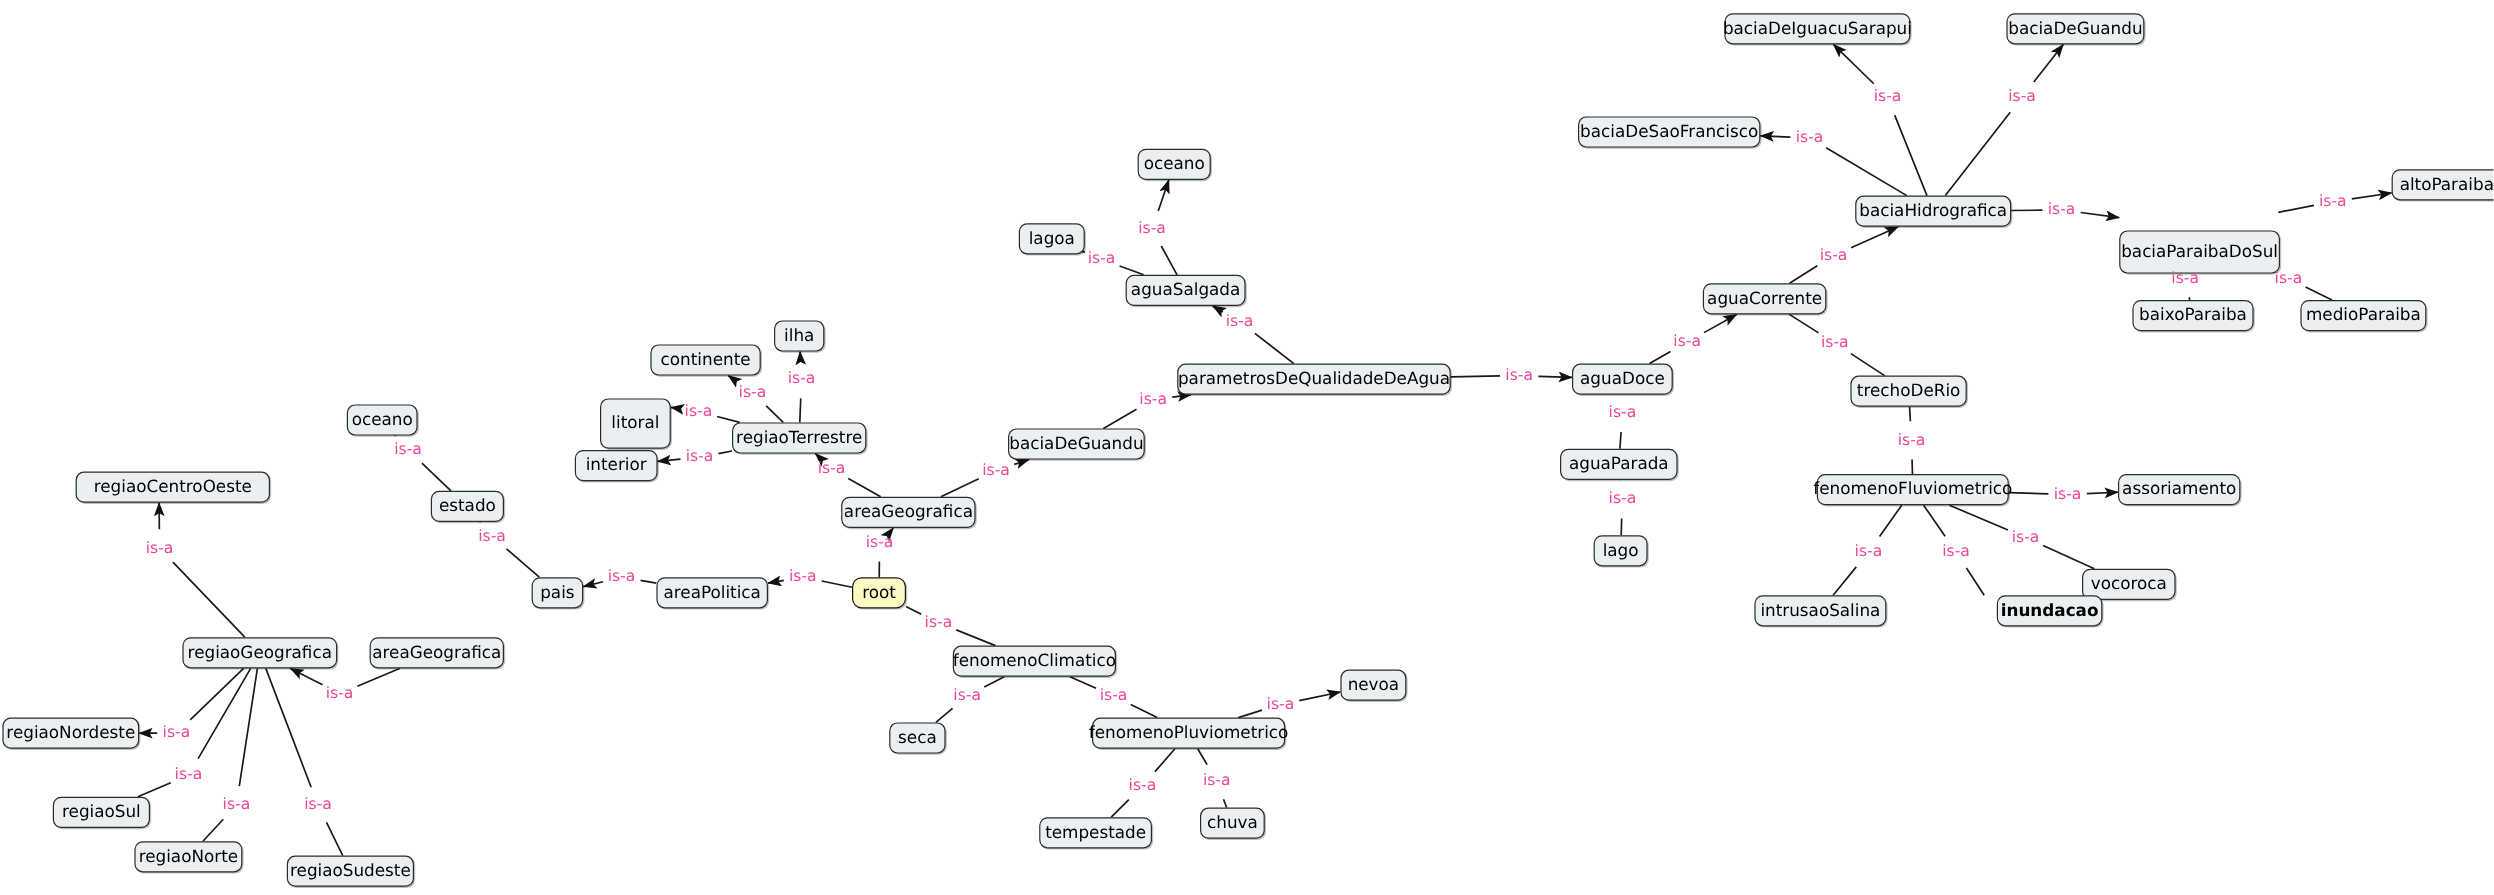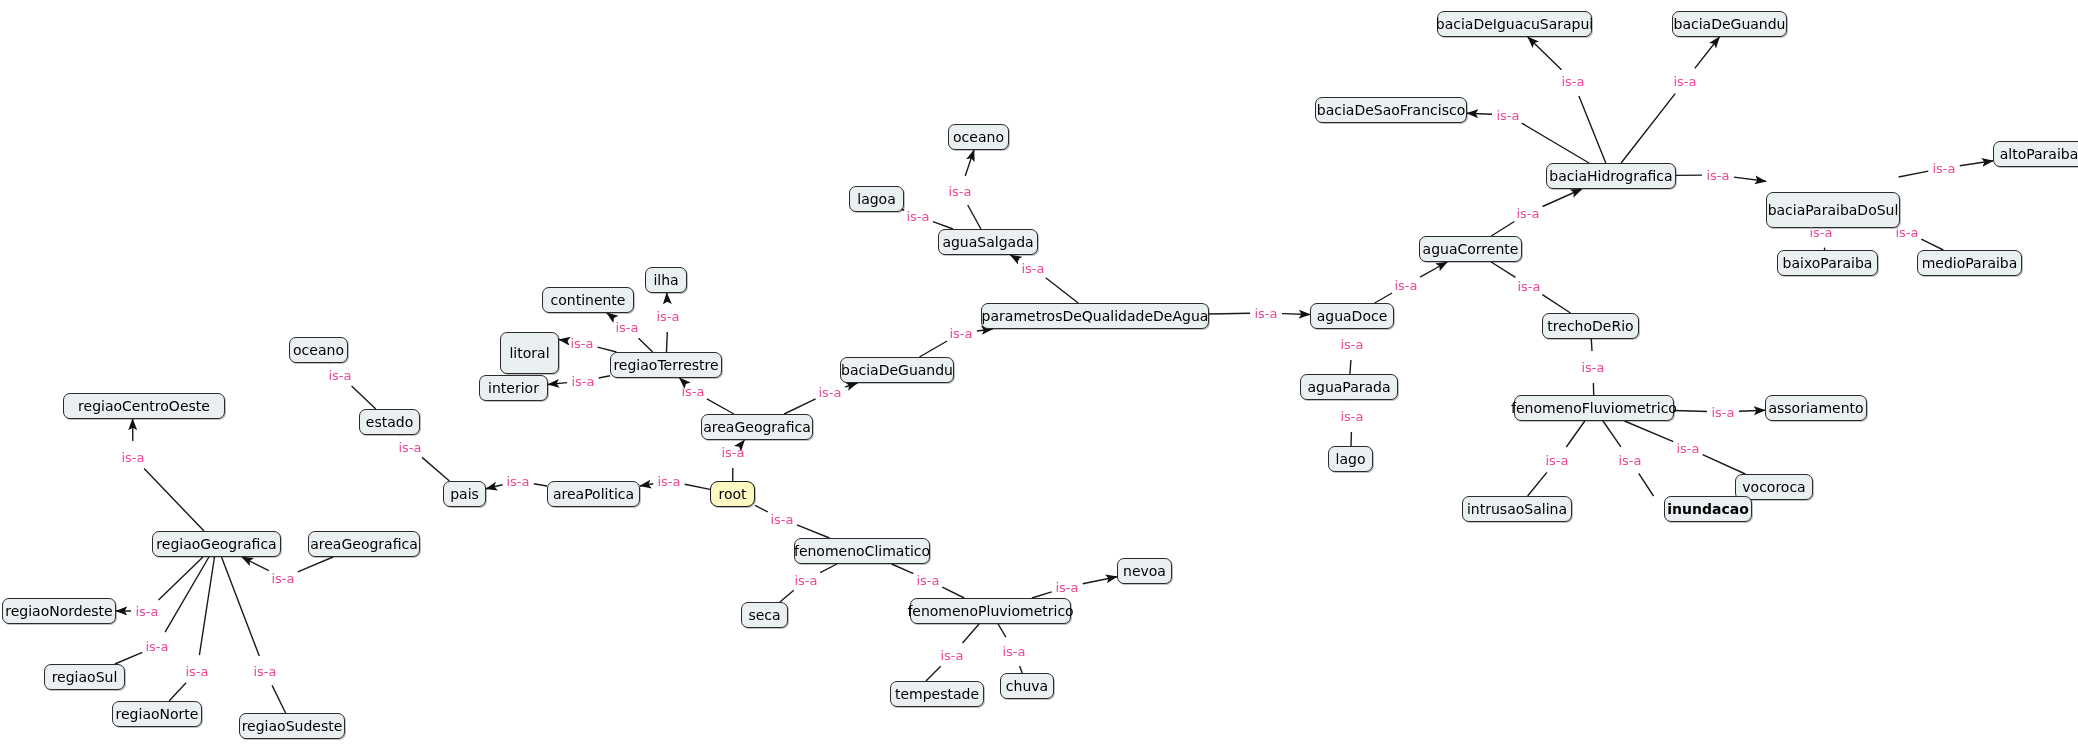--- a/index.html
+++ b/index.html
@@ -156,21 +156,21 @@
       <div class="graph-node" style="left: 1542px; top: 313px; width: 97px; height: 26px;">trechoDeRio</div>
       <div class="graph-node" style="left: 1514px; top: 395px; width: 160px; height: 26px;">fenomenoFluviometrico</div>
       <div class="graph-node" style="left: 1765px; top: 395px; width: 102px; height: 26px;">assoriamento</div>
       <div class="graph-node" style="left: 1735px; top: 474px; width: 78px; height: 26px;">vocoroca</div>
       <div class="graph-node" style="left: 1462px; top: 496px; width: 110px; height: 26px;">intrusaoSalina</div>
       <div class="graph-node" style="left: 1664px; top: 496px; width: 88px; height: 26px; font-weight: bold;">inundacao</div>
       <div class="graph-node" style="left: 794px; top: 538px; width: 136px; height: 26px;">fenomenoClimatico</div>
       <div class="graph-node" style="left: 741px; top: 602px; width: 47px; height: 26px;">seca</div>
       <div class="graph-node" style="left: 910px; top: 598px; width: 161px; height: 26px;">fenomenoPluviometrico</div>
       <div class="graph-node" style="left: 1117px; top: 558px; width: 55px; height: 26px;">nevoa</div>
-      <div class="graph-node" style="left: 866px; top: 681px; width: 94px; height: 26px; margin-left: 24px;">tempestade</div>
+      <div class="graph-node" style="left: 866px; top: 681px; width: 94px; height: 26px;">tempestade</div>
       <div class="graph-node" style="left: 1000px; top: 673px; width: 54px; height: 26px;">chuva</div>
     </div>
   <div id="label-group">
       <div class="edge-label" style="left: 669px; top: 481px;">is-a</div>
       <div class="edge-label" style="left: 518px; top: 481px;">is-a</div>
       <div class="edge-label" style="left: 410px; top: 447px;">is-a</div>
       <div class="edge-label" style="left: 340px; top: 375px;">is-a</div>
       <div class="edge-label" style="left: 283px; top: 578px;">is-a</div>
       <div class="edge-label" style="left: 133px; top: 457px;">is-a</div>
       <div class="edge-label" style="left: 147px; top: 611px;">is-a</div>

